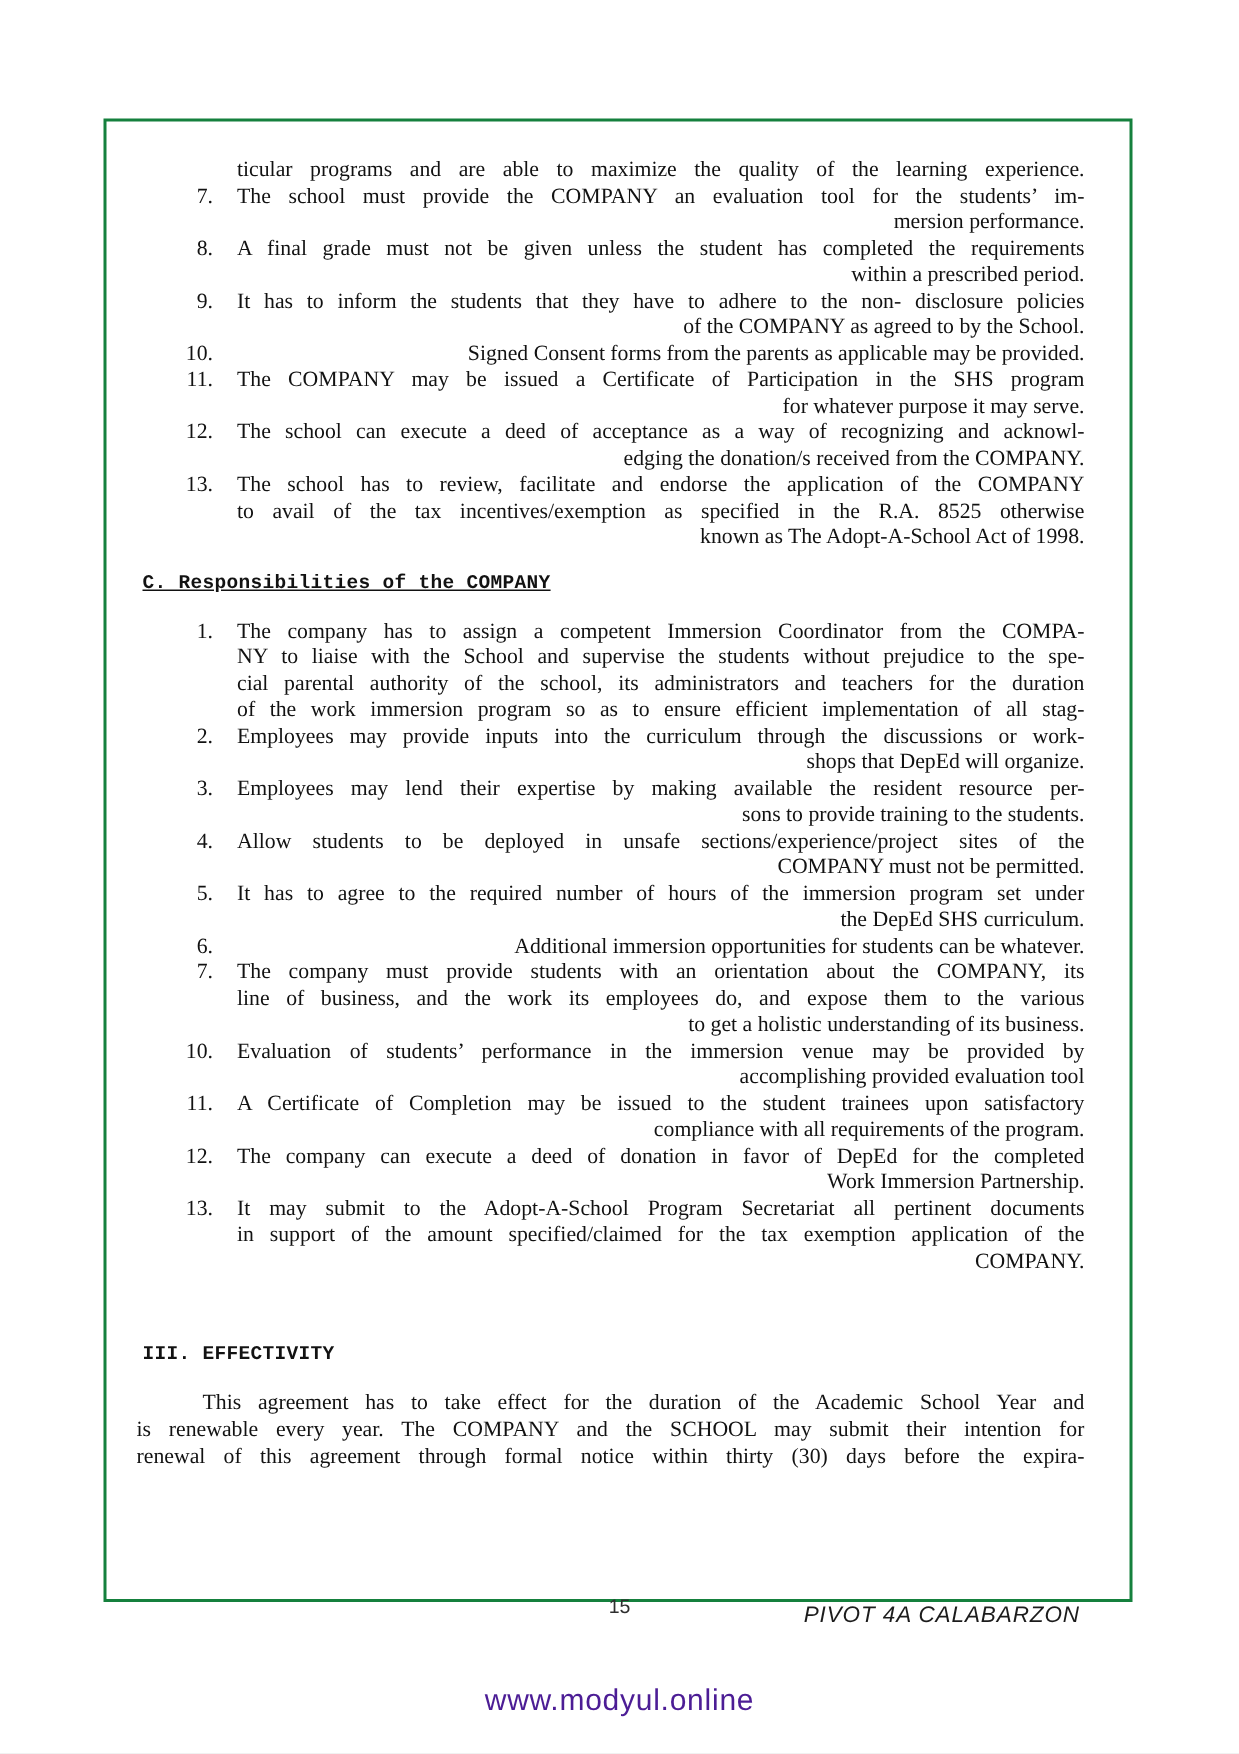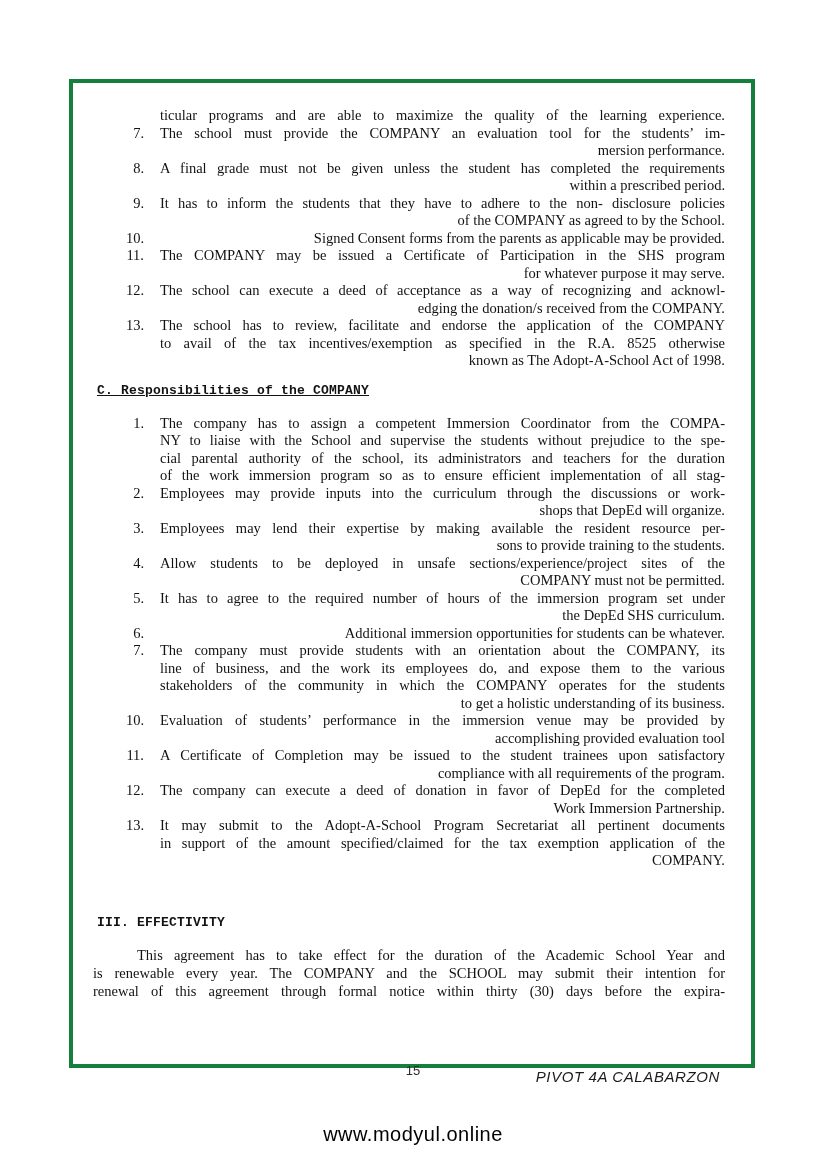--- a/index.html
+++ b/index.html
@@ -3,21 +3,21 @@
 <meta charset="utf-8">
 <style>
   html,body { margin:0; padding:0; background:#e8e8e8; }
   .page {
     position:relative; width:826px; height:1169px; margin:0 auto;
     background:#ffffff; overflow:hidden;
     font-family:"Liberation Serif", serif; color:#121212;
   }
   .frame {
     position:absolute; left:69px; top:79px; width:686px; height:989px;
-    border:4px solid #15803d; box-sizing:border-box; background:#ffffff;
+    border:2px solid #15803d; box-sizing:border-box; background:#ffffff;
   }
   .content { padding:24px 0 0 20px; }
 
   
   .jl, .ll {
     font-size:14.5px; line-height:17.5px; height:17.5px; overflow:hidden;
     white-space:normal;
   }
   .jl { text-align:justify; text-align-last:justify; -moz-text-align-last:justify; }
   .ll { text-align:right; }
@@ -49,21 +49,21 @@
     font-family:"Liberation Sans", sans-serif; font-style:italic;
     font-size:15px; letter-spacing:0.6px; color:#1c1c1c;
   }
   .pagenum {
     position:absolute; top:1063px; left:0; width:826px; text-align:center;
     font-family:"Liberation Sans", sans-serif; font-size:13px; color:#2e2e2e;
   }
   .watermark {
     position:absolute; top:1123px; left:0; width:826px; text-align:center;
     font-family:"Liberation Sans", sans-serif; font-weight:normal;
-    font-size:20px; letter-spacing:0.5px; color:#000000;
+    font-size:20px; letter-spacing:0.5px; color:#4c1d95;
   }
 </style>
 </head>
 <body>
 
 <div class="page">
   <div class="frame">
     <div class="content">
 
       <div class="jl cont-line">ticular programs and are able to maximize the quality of the learning experience.</div>
@@ -164,21 +164,20 @@
             <span class="num">6.</span>
             <div class="txt">
               <div class="ll">Additional immersion opportunities for students can be whatever.</div>
             </div>
           </div>
           <div class="li-row">
             <span class="num">7.</span>
             <div class="txt">
               <div class="jl">The company must provide students with an orientation about the COMPANY, its</div>
               <div class="jl">line of business, and the work its employees do, and expose them to the various</div>
-              <div class="jl">stakeholders of the community in which the COMPANY operates for the students</div>
               <div class="ll">to get a holistic understanding of its business.</div>
             </div>
           </div>
           <div class="li-row">
             <span class="num">10.</span>
             <div class="txt">
               <div class="jl">Evaluation of students’ performance in the immersion venue may be provided by</div>
               <div class="ll">accomplishing provided evaluation tool</div>
             </div>
           </div>

